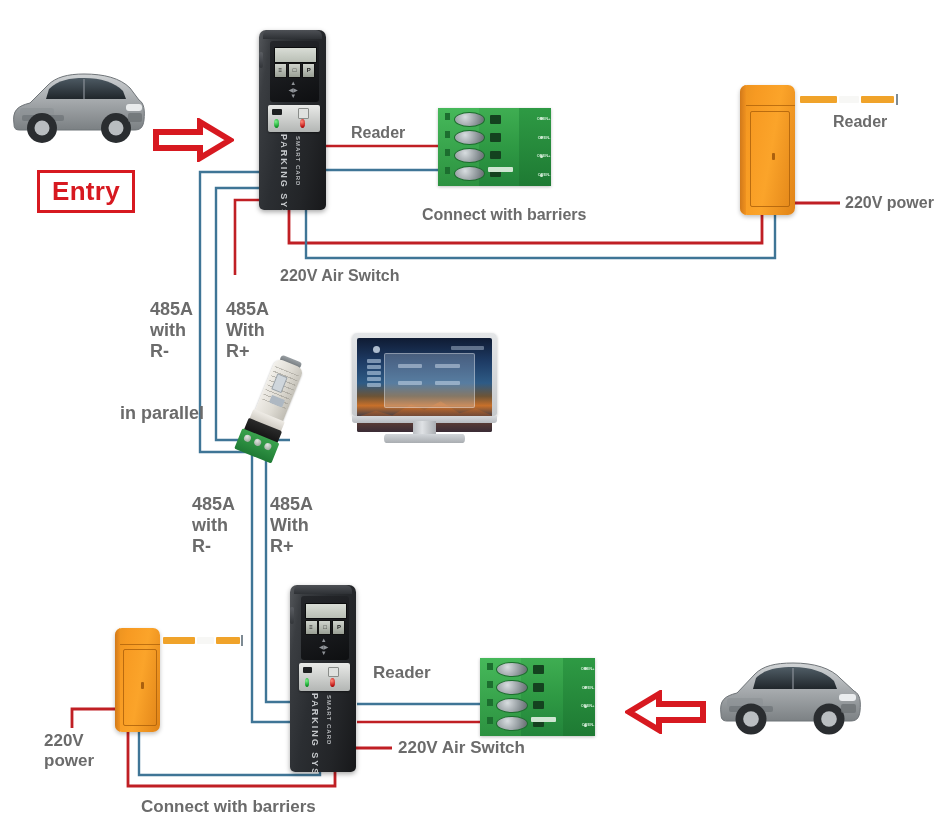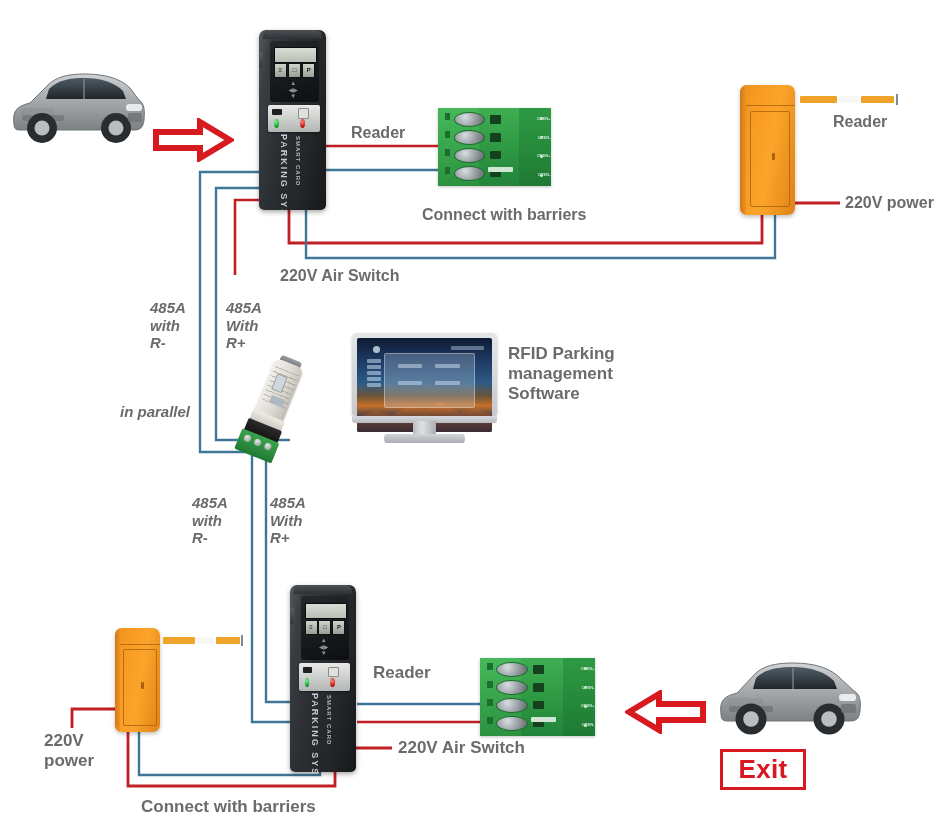--- a/index.html
+++ b/index.html
@@ -19,21 +19,21 @@
 
   
   .lbl{
     position:absolute;
     color:#6b6b6b;
     font-weight:bold;
     line-height:1.18;
     white-space:pre-line;
   }
   .lbl.sz16{font-size:16px;}
-  .lbl.sz15{font-size:15px;font-style:italic;}
+  .lbl.sz15{font-size:18px;}
   .lbl.sz17{font-size:17px;}
 
   
   .gatebox{
     position:absolute;
     border:3px solid #d71920;
     background:#ffffff;
     color:#d71920;
     font-weight:bold;
     font-size:26px;
@@ -363,20 +363,23 @@
       <rect x="120" y="55" width="14" height="9" rx="2" fill="#6e7376" opacity=".8"></rect>
     </svg>
   </div>
 
   <div class="arrow" style="left:152px;top:118px;width:82px;height:44px;">
     <svg viewBox="0 0 82 44" width="82" height="44">
       <path d="M4,14 L48,14 L48,4 L78,22 L48,40 L48,30 L4,30 Z" fill="#ffffff" stroke="#d71920" stroke-width="6" stroke-linejoin="miter"></path>
     </svg>
   </div>
 
+  <div class="gatebox" style="left:37px;top:170px;width:92px;height:37px;">
+    <span>Entry</span>
+  </div>
 
   <div class="reader" style="left:259px;top:30px;width:67px;height:180px;">
     <div class="top-cap"></div>
     <div class="side-nub"></div>
     <div class="panel-dark"></div>
     <div class="lcd"></div>
     <div class="keyrow">
       <div class="key">≡</div>
       <div class="key">□</div>
       <div class="key">P</div>
@@ -483,23 +486,20 @@
       </div>
       <div class="tile" style="left:30%;top:28%;width:18%;"></div>
       <div class="tile" style="left:58%;top:28%;width:18%;"></div>
       <div class="tile" style="left:30%;top:46%;width:18%;"></div>
       <div class="tile" style="left:58%;top:46%;width:18%;"></div>
     </div>
     <div class="chin"></div>
     <div class="neck"></div>
     <div class="base"></div>
   </div>
-  <div class="lbl sz17" style="left:508px;top:344px;">RFID Parking
-management
-Software</div>
 
   <div class="barrier-body" style="left:115px;top:628px;width:45px;height:104px;">
     <div class="edge"></div>
     <div class="seam"></div>
     <div class="door"></div>
     <div class="kh"></div>
   </div>
   <div class="barrier-arm" style="left:163px;top:637px;width:80px;">
     <div class="seg" style="left:0;width:32px;background:#f0a32a;"></div>
     <div class="seg" style="left:34px;width:17px;background:#f7f7f5;"></div>
@@ -588,17 +588,14 @@
       <rect x="14" y="58" width="44" height="6" rx="2" fill="#5c6266" opacity=".45"></rect>
       <ellipse cx="36" cy="71" rx="15.5" ry="15.5" fill="#2a2d30"></ellipse>
       <ellipse cx="36" cy="71" rx="7.8" ry="7.8" fill="#babec1"></ellipse>
       <ellipse cx="114" cy="71" rx="15.5" ry="15.5" fill="#2a2d30"></ellipse>
       <ellipse cx="114" cy="71" rx="7.8" ry="7.8" fill="#babec1"></ellipse>
       <rect x="124" y="46" width="17" height="7" rx="3" fill="#eaecee"></rect>
       <rect x="126" y="56" width="15" height="9" rx="2" fill="#6e7376" opacity=".8"></rect>
     </svg>
   </div>
 
-  <div class="gatebox" style="left:720px;top:749px;width:80px;height:35px;">
-    <span>Exit</span>
-  </div>
 
 </div>
 
 </body></html>

